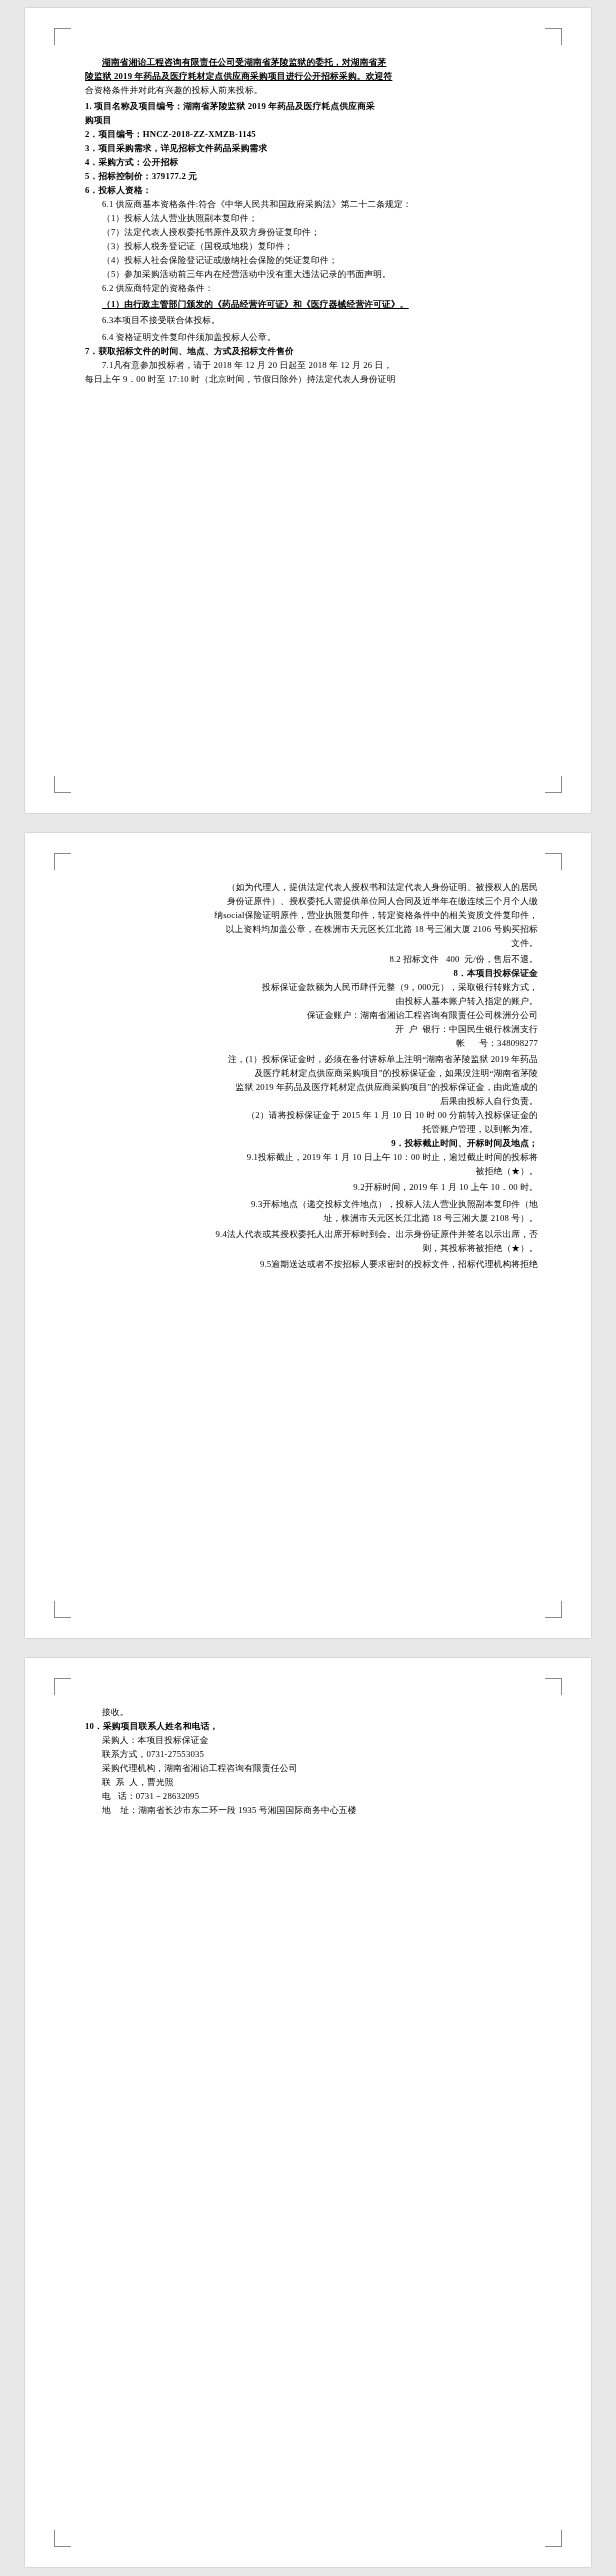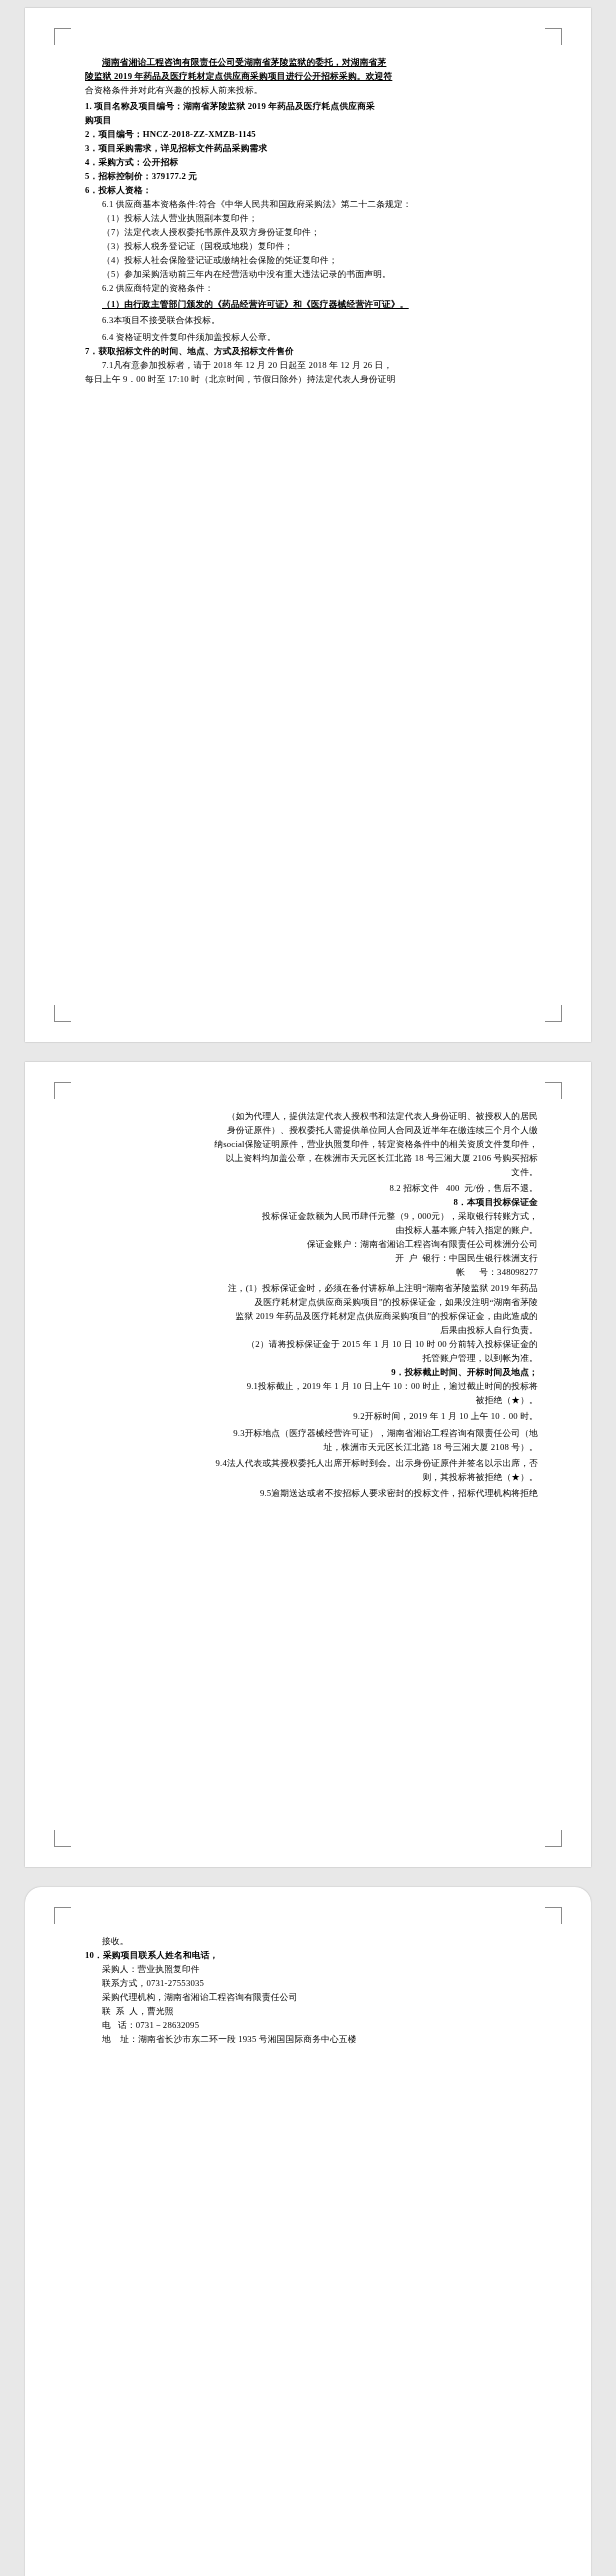--- a/index.html
+++ b/index.html
@@ -22,23 +22,23 @@
     padding-bottom: 7.6px;
     box-sizing: border-box;
   }
   .page {
     position: relative;
     width: 566px;
     background: #ffffff;
     box-shadow: 0 0 1.5px rgba(0,0,0,0.28);
     box-sizing: border-box;
   }
-  .page-1 { height: 1034px; }
+  .page-1 { height: 805px; }
   .page-2 { height: 805px; text-align: right; }
-  .page-3 { height: 794px; border-radius: 16px; }
+  .page-3 { height: 909px; }
 
   
   .mark {
     position: absolute;
     width: 17px;
     height: 17px;
     pointer-events: none;
   }
   .mark::before, .mark::after {
     content: "";
@@ -151,39 +151,39 @@
       <div class="line">监狱 2019 年药品及医疗耗材定点供应商采购项目”的投标保证金，由此造成的</div>
       <div class="line">后果由投标人自行负责。</div>
       <div class="line ind2">（2）请将投标保证金于 2015 年 1 月 10 日 10 时 00 分前转入投标保证金的</div>
       <div class="line">托管账户管理，以到帐为准。</div>
       <div class="line b">9．投标截止时间、开标时间及地点；</div>
       <div class="line ind1">9.1投标截止，2019 年 1 月 10 日上午 10：00 时止，逾过截止时间的投标将</div>
       <div class="line">被拒绝（★）。</div>
       <div class="spacer-s"></div>
       <div class="line ind1">9.2开标时间，2019 年 1 月 10 上午 10．00 时。</div>
       <div class="spacer-s"></div>
-      <div class="line ind1">9.3开标地点（医疗器械经营许可证），湖南省湘诒工程咨询有限责任公司（地</div>
+      <div class="line ind1">9.3开标地点（递交投标文件地点），投标人法人营业执照副本复印件（地</div>
       <div class="line">址，株洲市天元区长江北路 18 号三湘大厦 2108 号）。</div>
       <div class="spacer-s"></div>
       <div class="line ind1">9.4法人代表或其授权委托人出席开标时到会。出示身份证原件并签名以示出席，否</div>
       <div class="line">则，其投标将被拒绝（★）。</div>
       <div class="spacer-s"></div>
       <div class="line ind1">9.5逾期送达或者不按招标人要求密封的投标文件，招标代理机构将拒绝</div>
     </div>
   </div>
 
   <div class="page page-3">
     <span class="mark tl"></span>
     <span class="mark tr"></span>
     <span class="mark bl"></span>
     <span class="mark br"></span>
     <div class="content">
       <div class="line ind1">接收。</div>
       <div class="line b">10．采购项目联系人姓名和电话，</div>
-      <div class="line ind2">采购人：营业执照复印件</div>
+      <div class="line ind2">采购人：本项目投标保证金</div>
       <div class="line ind2">联系方式，0731-27553035</div>
       <div class="line ind2">采购代理机构，湖南省湘诒工程咨询有限责任公司</div>
       <div class="line ind2">联  系  人，曹光照</div>
       <div class="line ind2">电   话：0731－28632095</div>
       <div class="line ind2">地    址：湖南省长沙市东二环一段 1935 号湘国国际商务中心五楼</div>
     </div>
   </div>
 
 </div>
 

